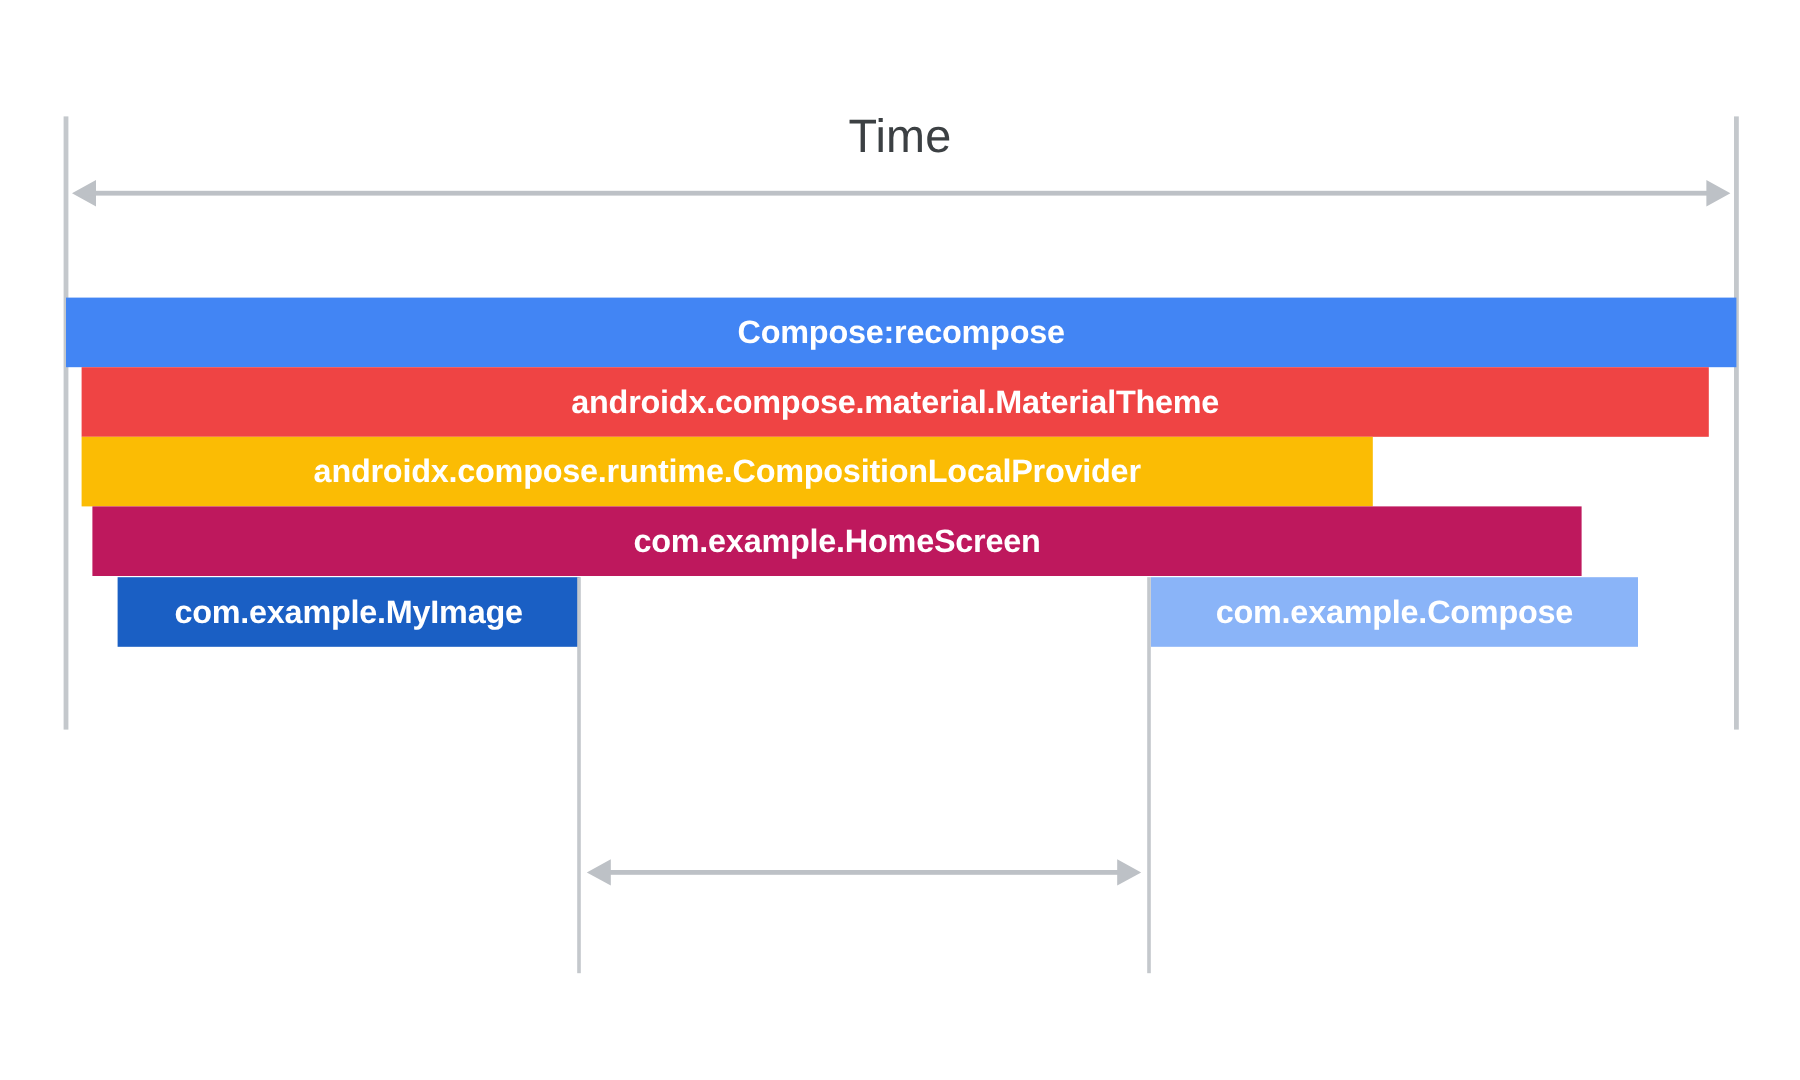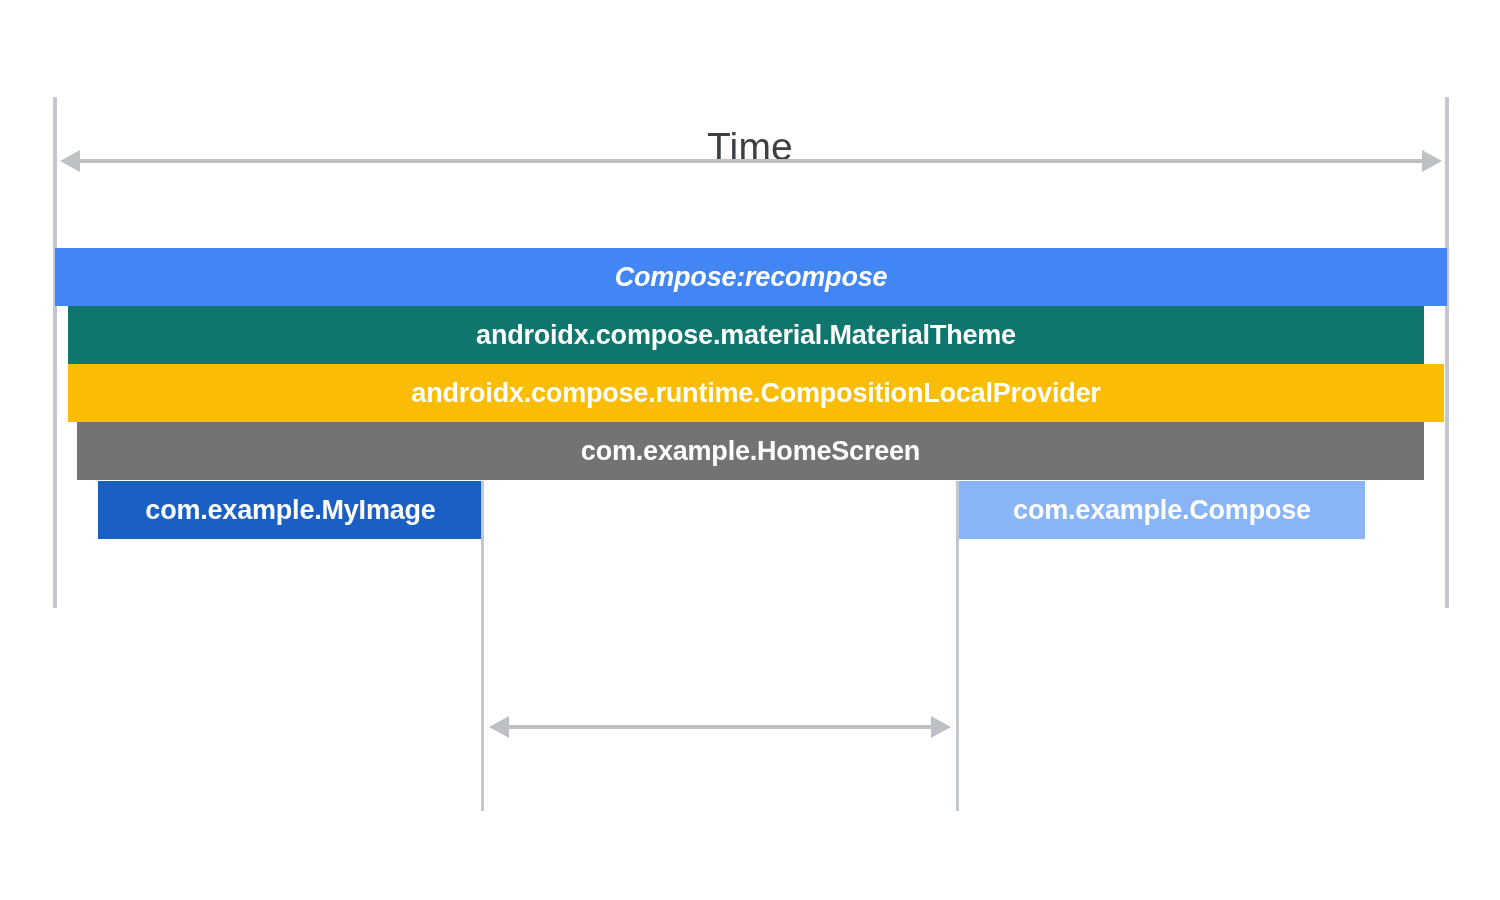--- a/index.html
+++ b/index.html
@@ -60,21 +60,20 @@
 
   
   .caption {
     position: absolute;
     color: #3c4043;
     font-size: 39px;
     font-weight: 400;
     letter-spacing: 0.2px;
     text-align: center;
     white-space: nowrap;
-    margin-top: 32px;
   }
   #time-label     { left: 0;     top: 93px;  width: 1500px; }
   #untraced-label { left: 483px; top: 755px; width: 475px; }
 
   
   .bar {
     position: absolute;
     height: 58px;
     display: flex;
     align-items: center;
@@ -98,24 +97,24 @@
 
   <div class="caption" id="time-label">Time</div>
 
   <div class="arrow-row" id="time-arrow">
     <div class="head left"></div>
     <div class="shaft"></div>
     <div class="head right"></div>
   </div>
 
   <div id="bars">
-      <div class="bar" style="left: 55px; width: 1392px; top: 248px; background: rgb(66, 133, 244); font-style: italic;">Compose:recompose</div>
-      <div class="bar" style="left: 68px; width: 1356px; top: 306px; background: #0f766e;">androidx.compose.material.MaterialTheme</div>
-      <div class="bar" style="left: 68px; width: 1376px; top: 364px; background: rgb(251, 188, 4);">androidx.compose.runtime.CompositionLocalProvider</div>
-      <div class="bar" style="left: 77px; width: 1347px; top: 422px; background: #737373;">com.example.HomeScreen</div>
+      <div class="bar" style="left: 55px; width: 1392px; top: 248px; background: rgb(66, 133, 244);">Compose:recompose</div>
+      <div class="bar" style="left: 68px; width: 1356px; top: 306px; background: #ef4444;">androidx.compose.material.MaterialTheme</div>
+      <div class="bar" style="left: 68px; width: 1076px; top: 364px; background: rgb(251, 188, 4);">androidx.compose.runtime.CompositionLocalProvider</div>
+      <div class="bar" style="left: 77px; width: 1241px; top: 422px; background: #be185d;">com.example.HomeScreen</div>
       <div class="bar" style="left: 98px; width: 385px; top: 481px; background: rgb(26, 95, 196); text-align: right;">com.example.MyImage</div>
       <div class="bar" style="left: 959px; width: 406px; top: 481px; background: rgb(138, 180, 248);">com.example.Compose</div>
     </div>
 
   <div id="guide-left"></div>
   <div id="guide-right"></div>
 
   <div class="arrow-row" id="untraced-arrow">
     <div class="head left"></div>
     <div class="shaft"></div>

